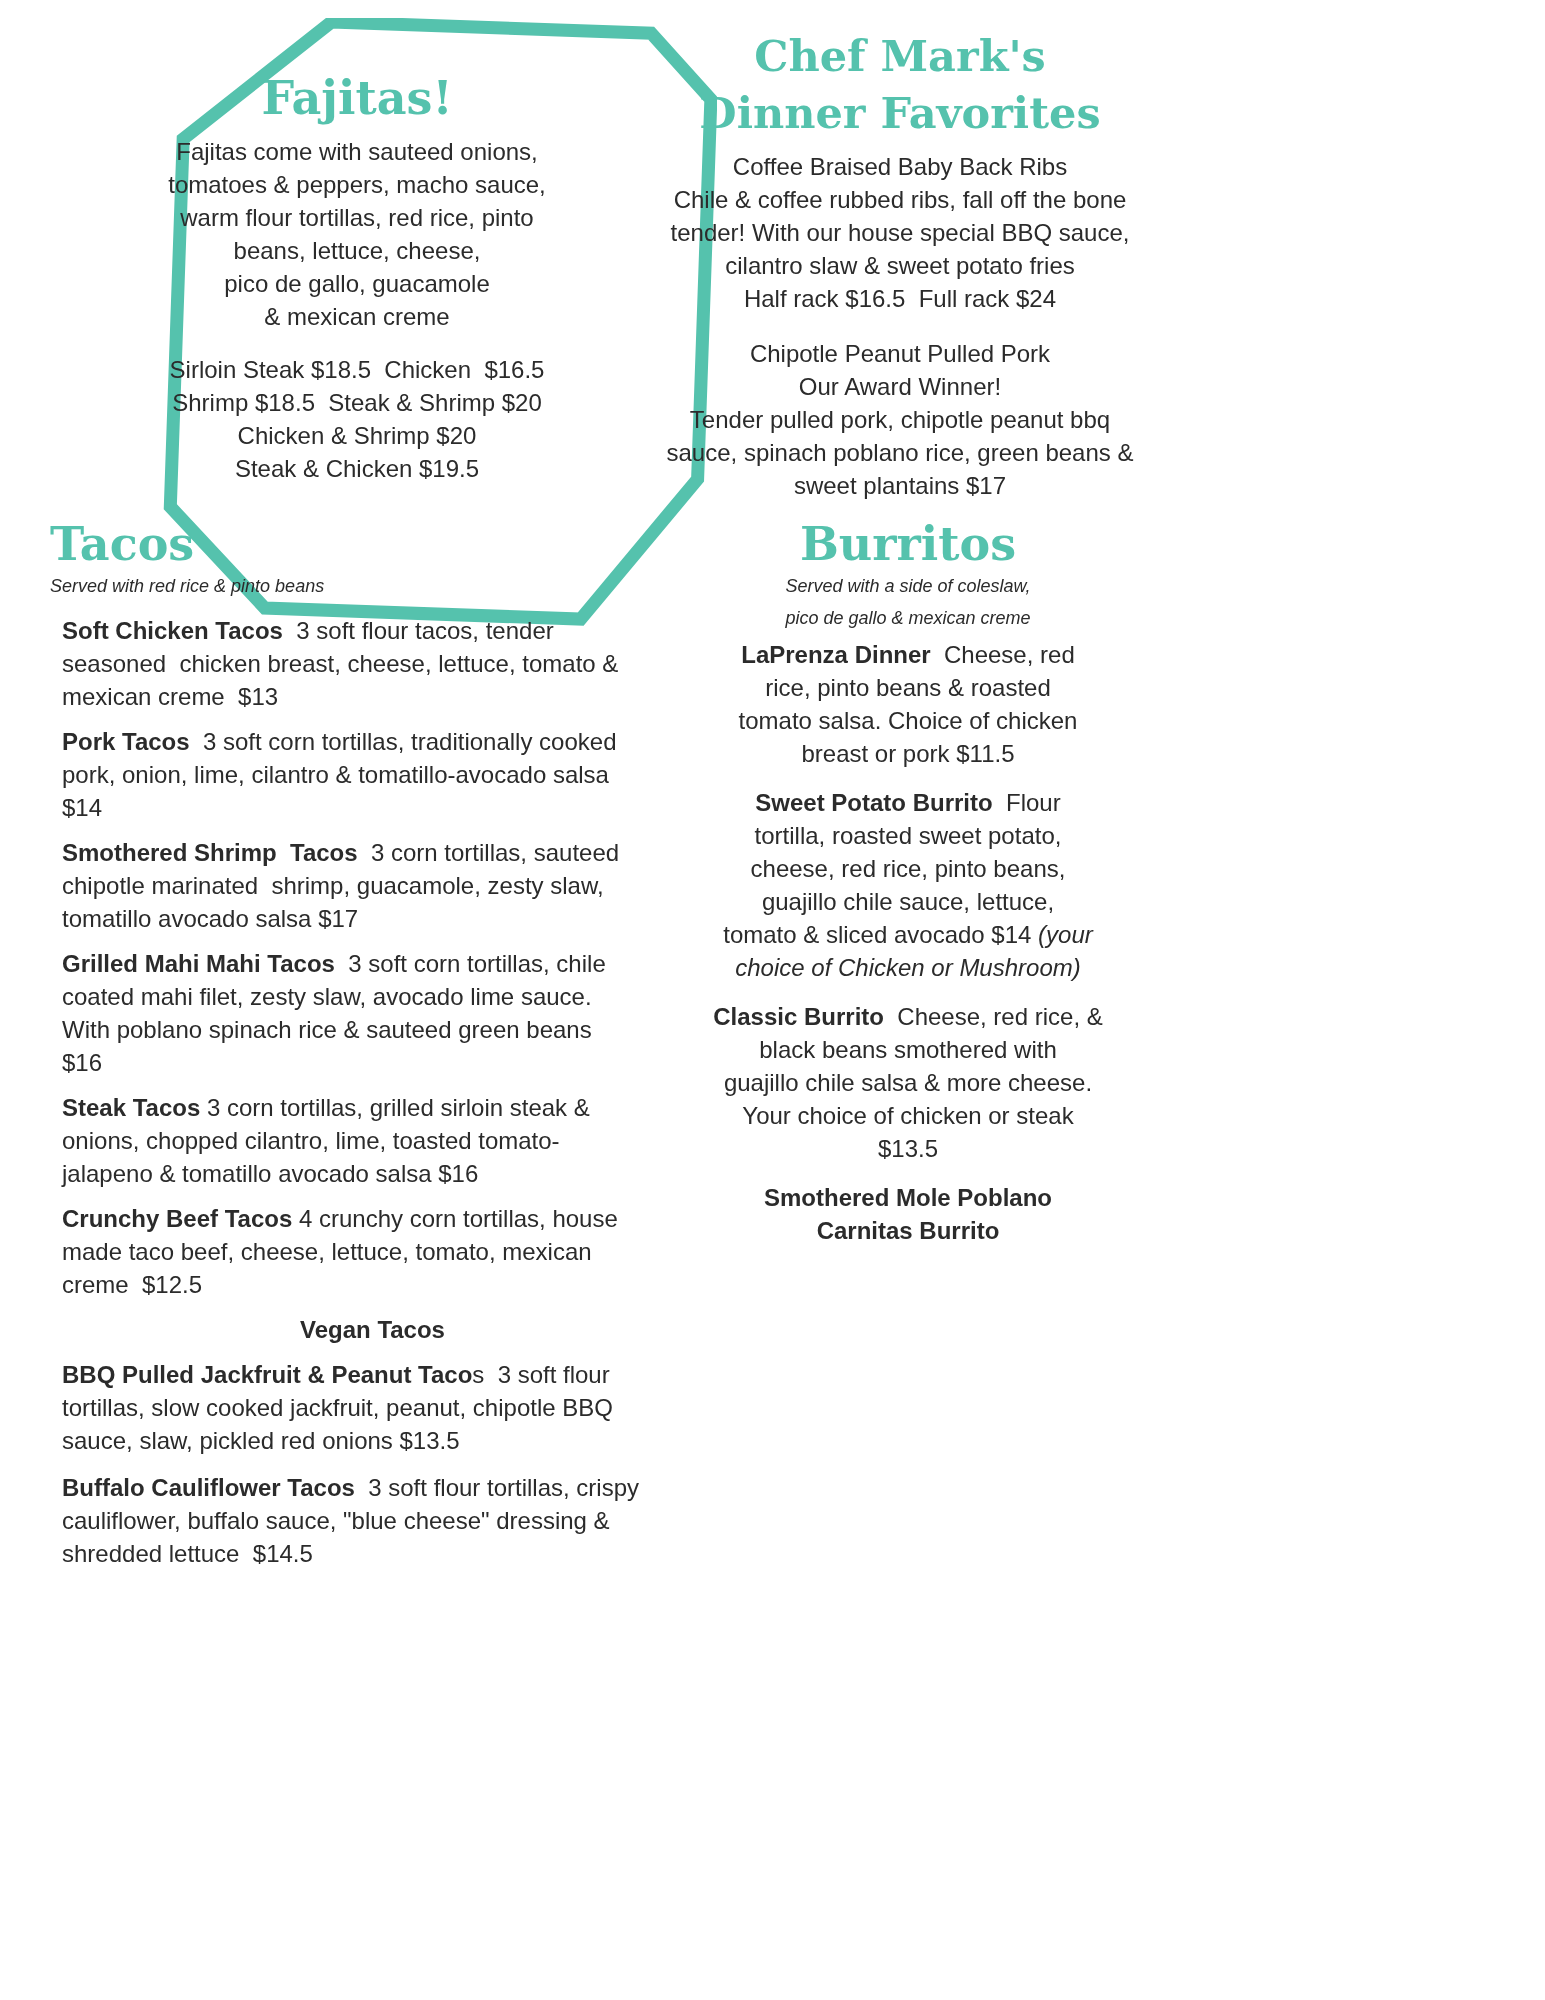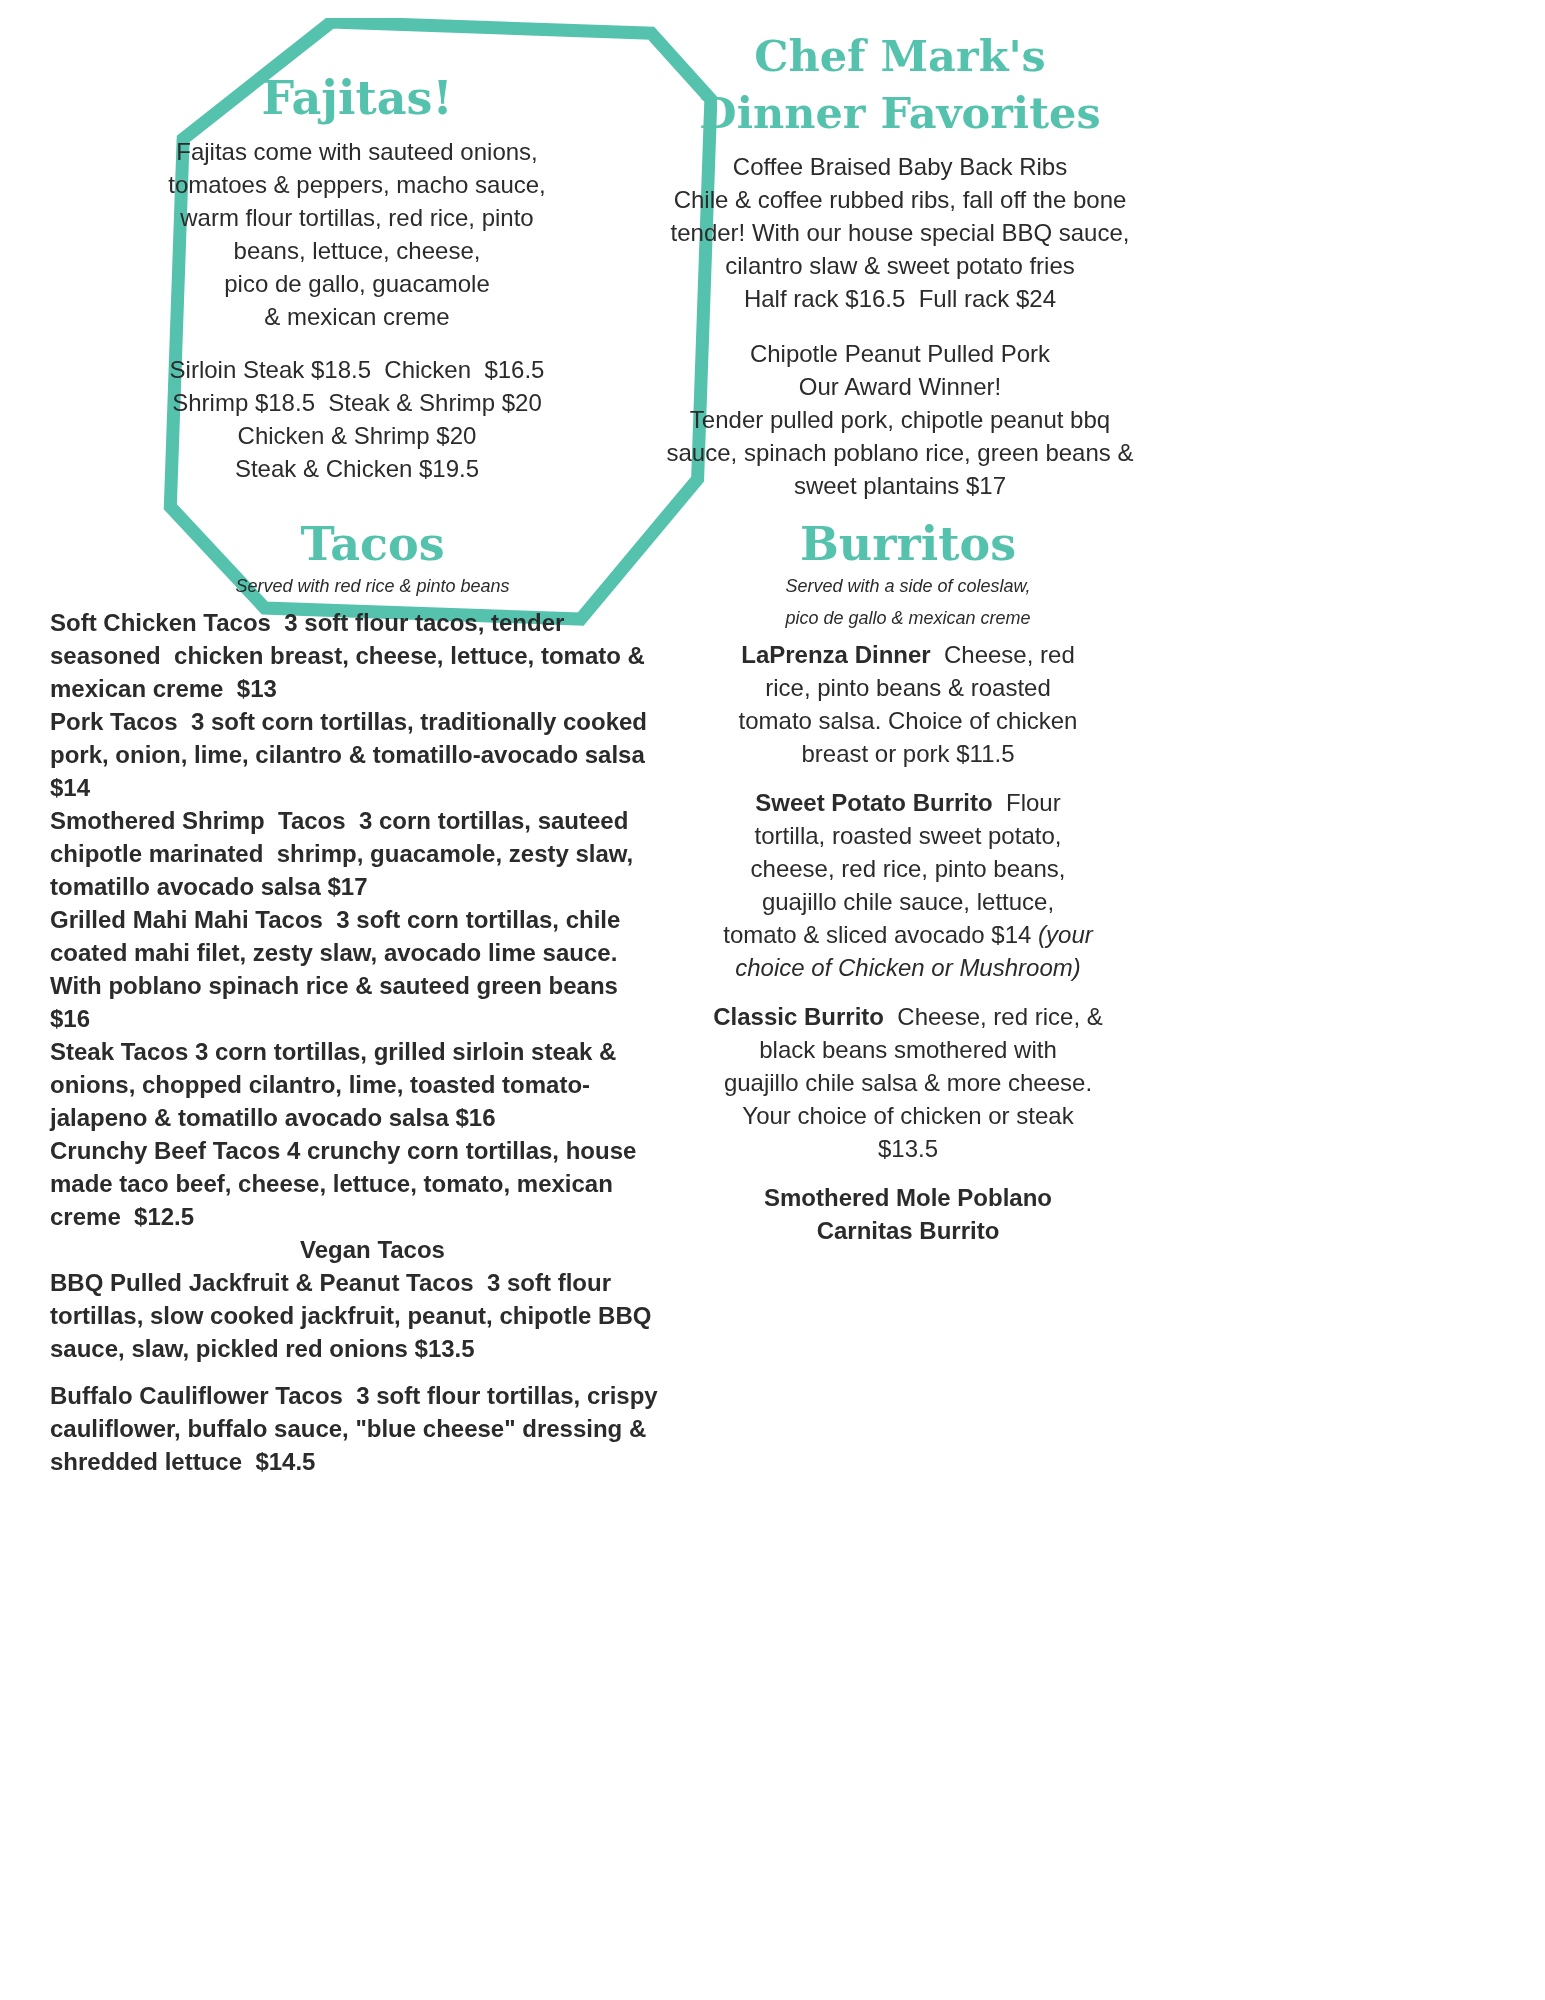--- a/index.html
+++ b/index.html
@@ -1,19 +1,19 @@
 <!DOCTYPE html>
 <html><head>
 <meta charset="utf-8">
 <style>
   html,body{margin:0;padding:0;background:#fff;}
   .page{position:relative;width:1545px;height:1627px;background:#ffffff;overflow:hidden;
         font-family:"Liberation Sans",sans-serif;color:#2b2b2b;padding-left:16px;}
   .pre{white-space:pre-wrap;}
-  .center{text-align:center;}
+  .center{}
   .teal-title{font-family:"DejaVu Serif",serif;font-weight:700;color:#55c2ad;}
   .body-txt{font-size:24px;line-height:33px;}
   .menu-name{font-weight:400;font-size:24px;line-height:33px;}
   .italic{font-style:italic;}
 
   
   .octagon{position:absolute;left:85px;top:18px;width:632px;height:620px;}
   .octagon svg{position:absolute;left:0;top:0;}
   .octagon-content{position:absolute;left:22px;top:55px;width:500px;text-align:center;}
   .fajitas-title{font-size:46px;line-height:50px;margin:0 0 12px 0;}
@@ -23,21 +23,21 @@
   
   .chef{position:absolute;left:615px;top:28px;width:570px;text-align:center;}
   .chef-title{font-size:43px;line-height:57px;margin:0 0 8px 0;}
   .chef p{margin:0;}
   .chef .gap-top{margin-top:22px;}
 
   
   .tacos{position:absolute;left:50px;top:518px;width:645px;}
   .section-title{font-size:46px;line-height:52px;margin:0;}
   .subtitle{font-size:18px;line-height:32px;margin:0 0 4px 0;}
-  .taco-item{margin:0;font-size:24px;line-height:33px;font-weight:bold;}
+  .taco-item{margin:12px;font-size:24px;line-height:33px;}
   .taco-item.gap{margin-top:14px;}
   .vegan-heading{font-weight:700;font-size:24px;line-height:33px;margin:0;text-align:center;}
 
   
   .burritos{position:absolute;left:648px;top:518px;width:520px;text-align:center;}
   .b-item{margin:0 0 16px 0;font-size:24px;line-height:33px;}
   .b-name{margin:0;font-weight:700;font-size:24px;line-height:33px;}
 
   
   #mandala-svg{position:absolute;left:850px;top:1856px;}

